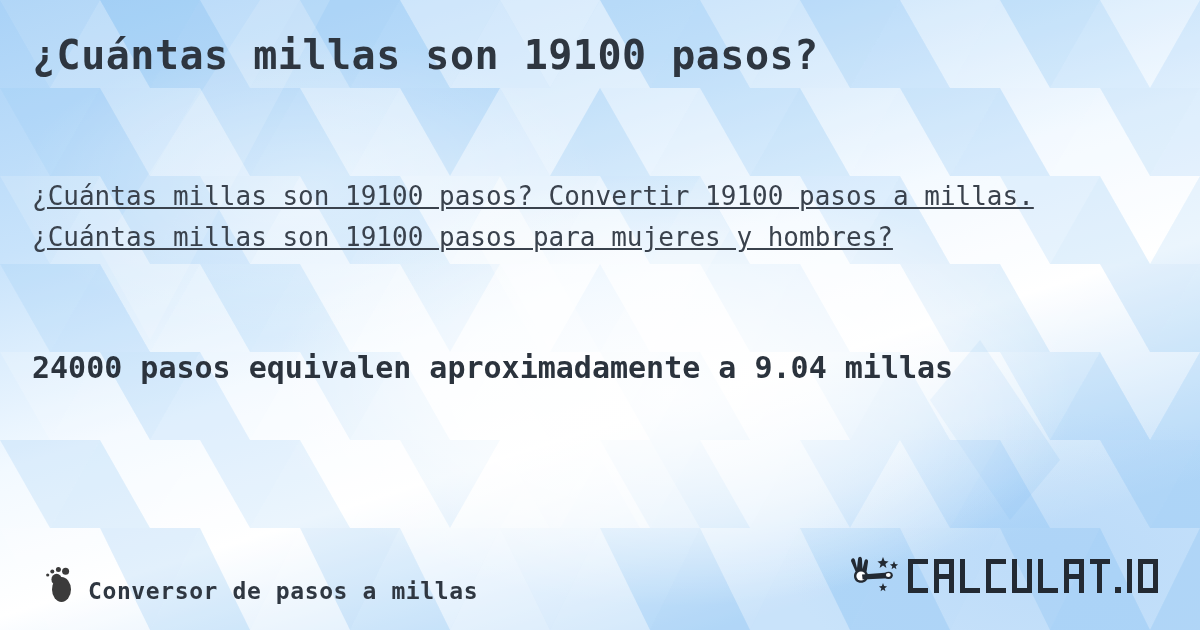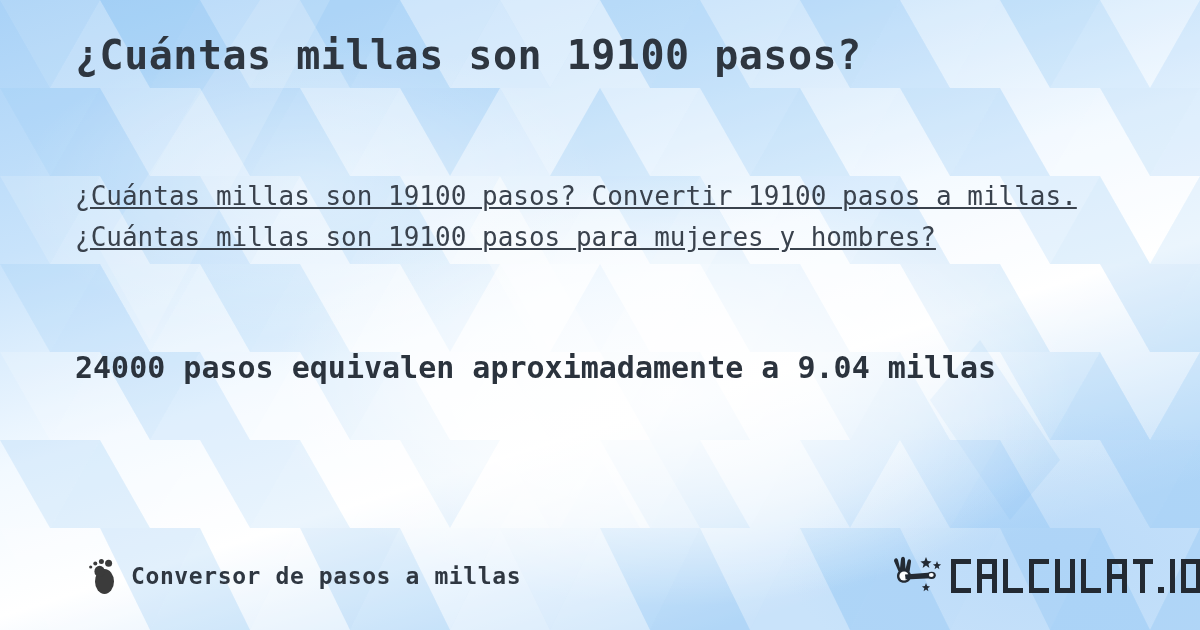--- a/index.html
+++ b/index.html
@@ -50,21 +50,20 @@
       radial-gradient(ellipse 560px 300px at 56% 62%, rgba(255,255,255,0.88) 0%, rgba(255,255,255,0.45) 45%, rgba(255,255,255,0) 72%),
       radial-gradient(ellipse 420px 220px at 26% 30%, rgba(255,255,255,0.40) 0%, rgba(255,255,255,0) 70%),
       radial-gradient(ellipse 380px 200px at 88% 88%, rgba(168,208,247,0.35) 0%, rgba(168,208,247,0) 72%);
   }
 
   #content {
     position: relative;
     z-index: 2;
     width: 1112px;
     height: 630px;
-    margin-left: 43px;
   }
 
   .title {
     position: absolute;
     left: 32px;
     top: 32px;
     width: 1120px;
     font-size: 40px;
     font-weight: bold;
     letter-spacing: 0.5px;
@@ -104,21 +103,21 @@
     width: 1200px;
     height: 56px;
   }
 
   .footer-left {
     position: absolute;
     left: 44px;
     top: 0;
     height: 56px;
     display: flex;
-    align-items: center;
+    align-items: flex-end;
     gap: 14px;
   }
 
   .foot-icon {
     width: 30px;
     height: 40px;
     display: block;
   }
 
   .footer-label {

